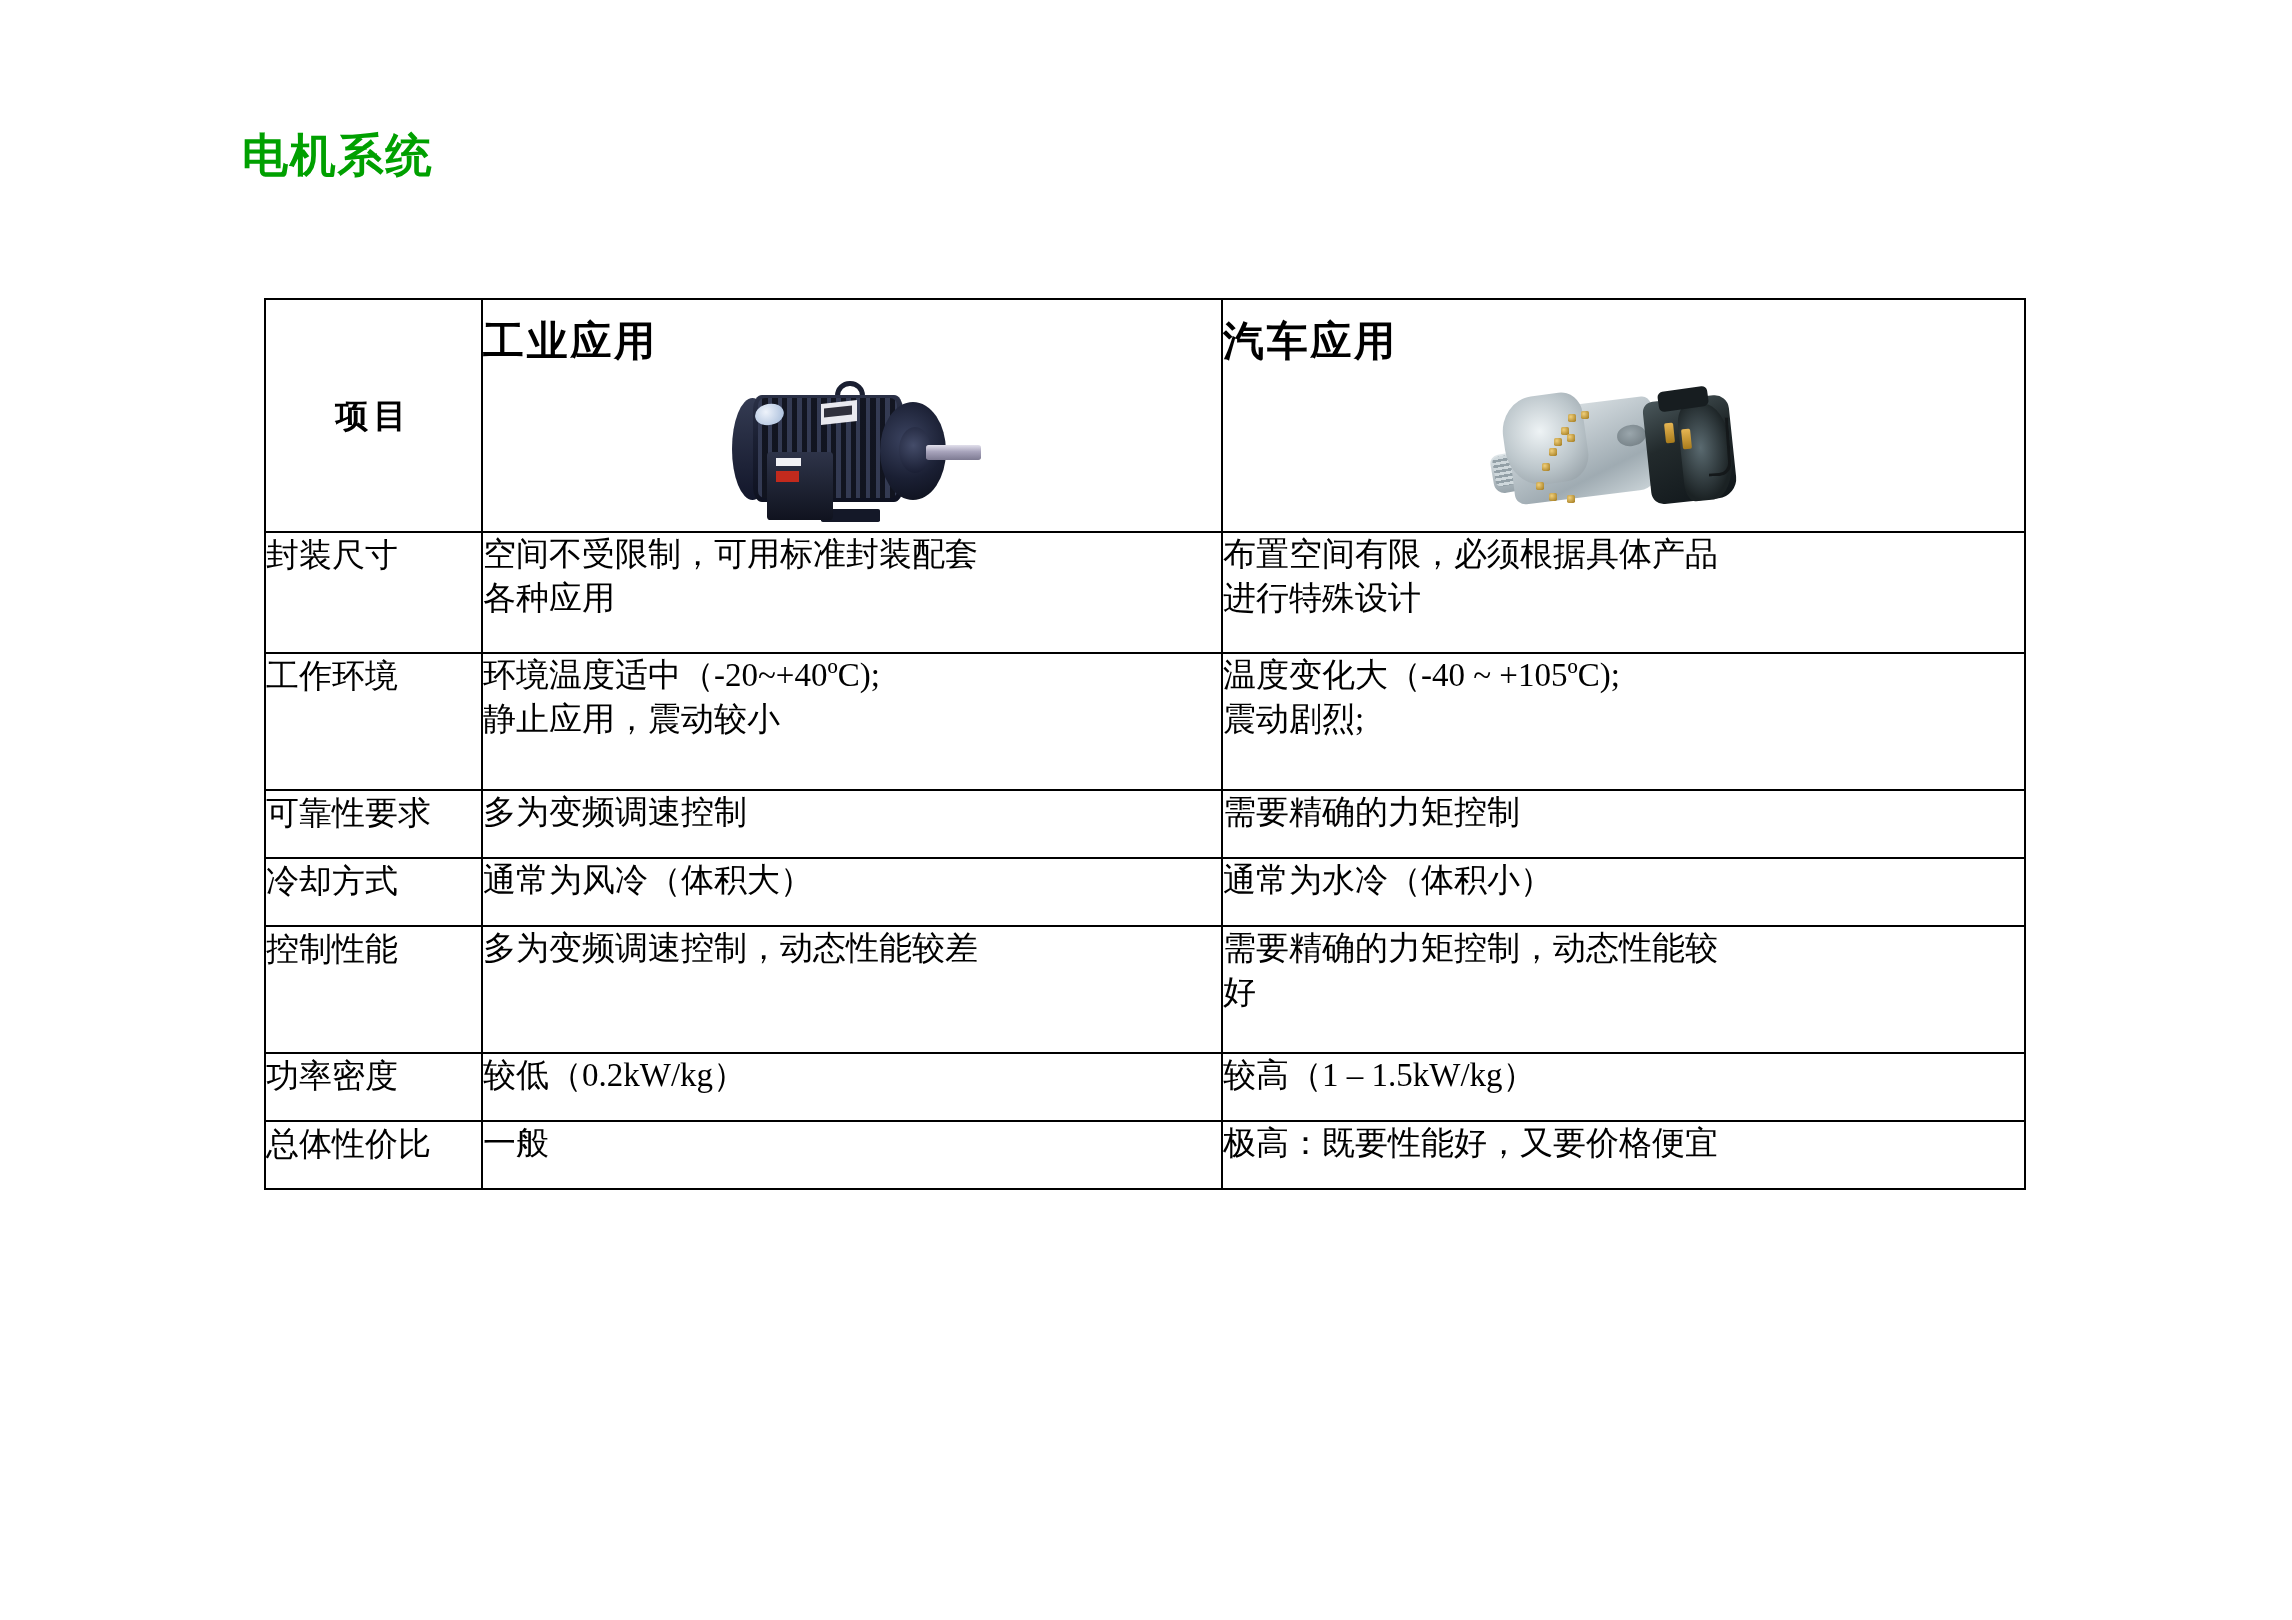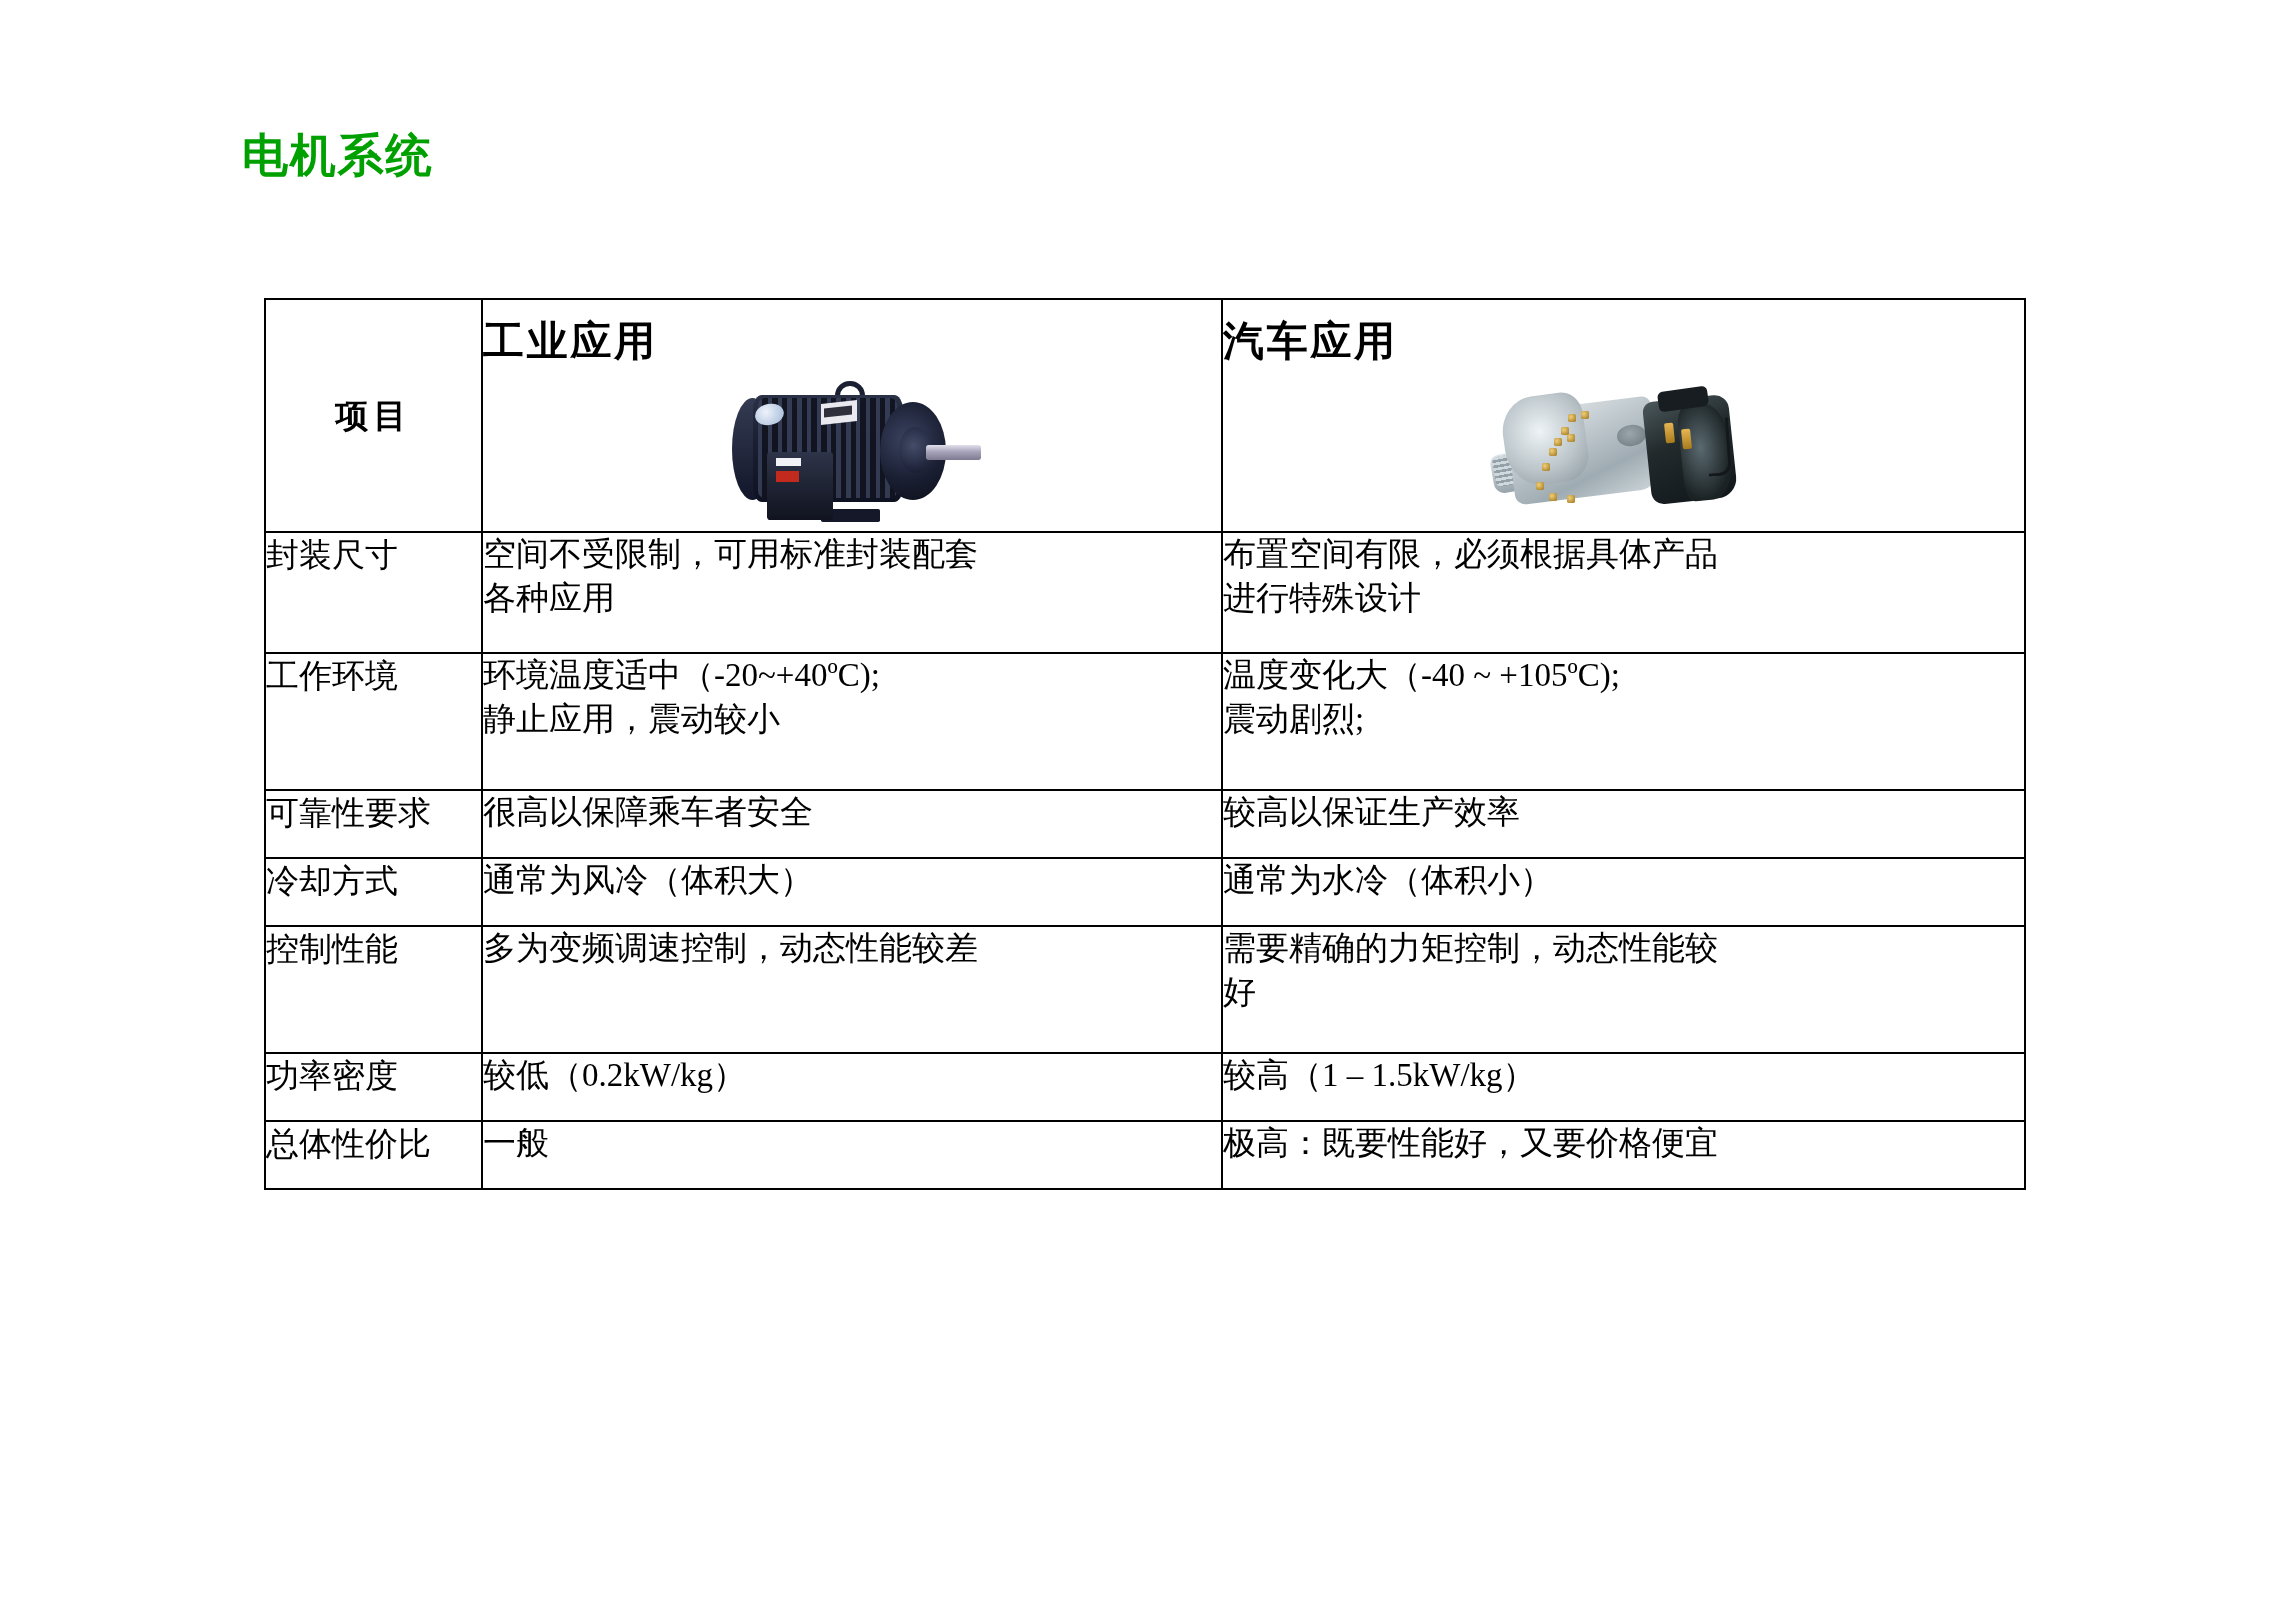--- a/index.html
+++ b/index.html
@@ -394,24 +394,24 @@
     </td>
     <td class="cell-pad">
       <span class="line2">温度变化大（-40 ~ +105ºC);</span>
       <span class="line2">震动剧烈;</span>
     </td>
   </tr>
 
   <tr class="r-rel">
     <td class="row-label">可靠性要求</td>
     <td class="cell-pad">
-      <span class="line2">很高以保障乘车者安全</span>
-    </td>
-    <td class="cell-pad">
-      <span class="line2">较高以保证生产效率</span>
+      <span class="line2">多为变频调速控制</span>
+    </td>
+    <td class="cell-pad">
+      <span class="line2">需要精确的力矩控制</span>
     </td>
   </tr>
 
   <tr class="r-cool">
     <td class="row-label">冷却方式</td>
     <td class="cell-pad">
       <span class="line2">通常为风冷（体积大）</span>
     </td>
     <td class="cell-pad">
       <span class="line2">通常为水冷（体积小）</span>

